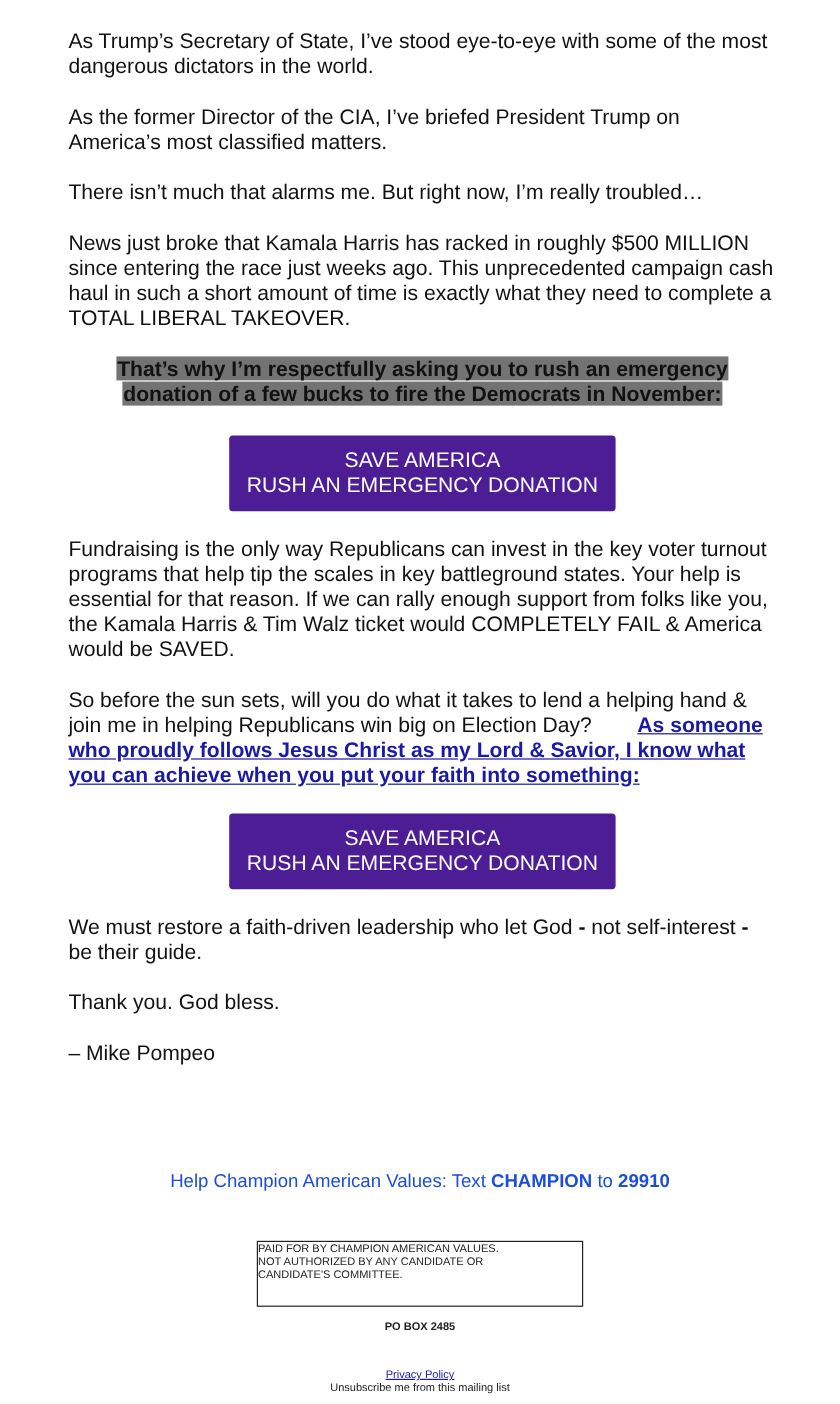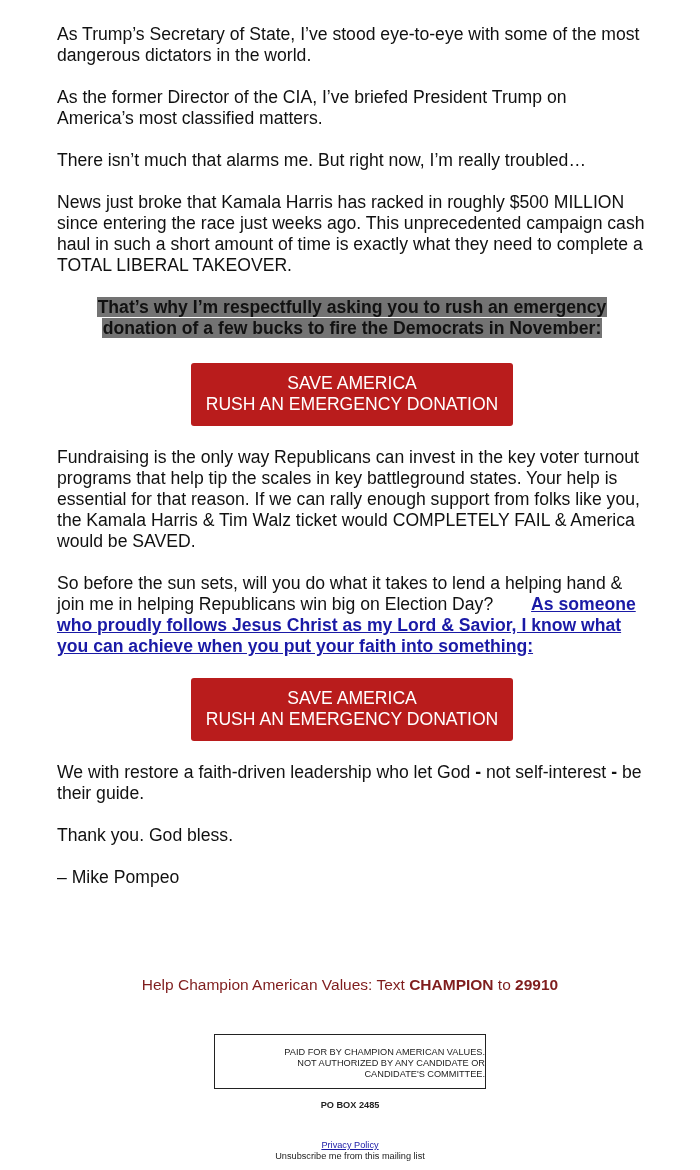--- a/index.html
+++ b/index.html
@@ -39,21 +39,21 @@
     .btn-wrap {
       text-align: center;
       margin: 0 0 21px 0;
     }
     .cta-btn {
       display: inline-block;
       width: 322px;
       height: 63px;
       box-sizing: border-box;
       padding-top: 10px;
-      background: #b91c1c;
+      background: #4c1d95;
       border-radius: 3px;
       color: #ffffff;
       text-decoration: none;
       font-size: 17.6px;
       line-height: 21px;
       text-align: center;
       cursor: pointer;
     }
     .cta-btn span { display: block; }
     a.inline-link {
@@ -65,35 +65,35 @@
     .bold-dash { font-weight: bold; }
     .footer {
       position: absolute;
       left: 0;
       width: 700px;
       text-align: center;
     }
     .sms {
       top: 976px;
       font-size: 15.5px;
-      color: #7f1d1d;
+      color: #1d4ed8;
     }
     .sms b { font-weight: bold; }
     .disclaimer {
       position: absolute;
       left: 214px;
       top: 1034px;
       width: 272px;
       height: 55px;
       box-sizing: border-box;
       border: 1px solid #222;
       font-size: 9.2px;
       line-height: 11px;
-      text-align: right;
-      padding-top: 12px;
+      text-align: left;
+      padding-top: 0;
       color: #222;
     }
     .address {
       top: 1100px;
       font-size: 9.2px;
       line-height: 10.5px;
       color: #222;
       font-weight: bold;
     }
     .links {
@@ -133,21 +133,21 @@
 
   <p><span>So before the sun sets, will you do what it takes to lend a helping hand &amp; join me in helping Republicans win big on Election Day? </span><a class="inline-link">As someone who proudly follows Jesus Christ as my Lord &amp; Savior, I know what you can achieve when you put your faith into something:</a></p>
 
   <div class="btn-wrap">
     <a class="cta-btn">
       <span>SAVE AMERICA</span>
       <span>RUSH AN EMERGENCY DONATION</span>
     </a>
   </div>
 
-  <p><span>We with restore a faith-driven leadership who let God </span><span class="bold-dash">-</span><span> not self-interest </span><span class="bold-dash">-</span><span> be their guide.</span></p>
+  <p><span>We must restore a faith-driven leadership who let God </span><span class="bold-dash">-</span><span> not self-interest </span><span class="bold-dash">-</span><span> be their guide.</span></p>
 
   <p>Thank you. God bless.</p>
   <p>– Mike Pompeo</p>
 </div>
 
 <div class="footer sms">
   <span>Help Champion American Values: Text </span><b>CHAMPION</b><span> to </span><b>29910</b>
 </div>
 
 <div class="disclaimer">

